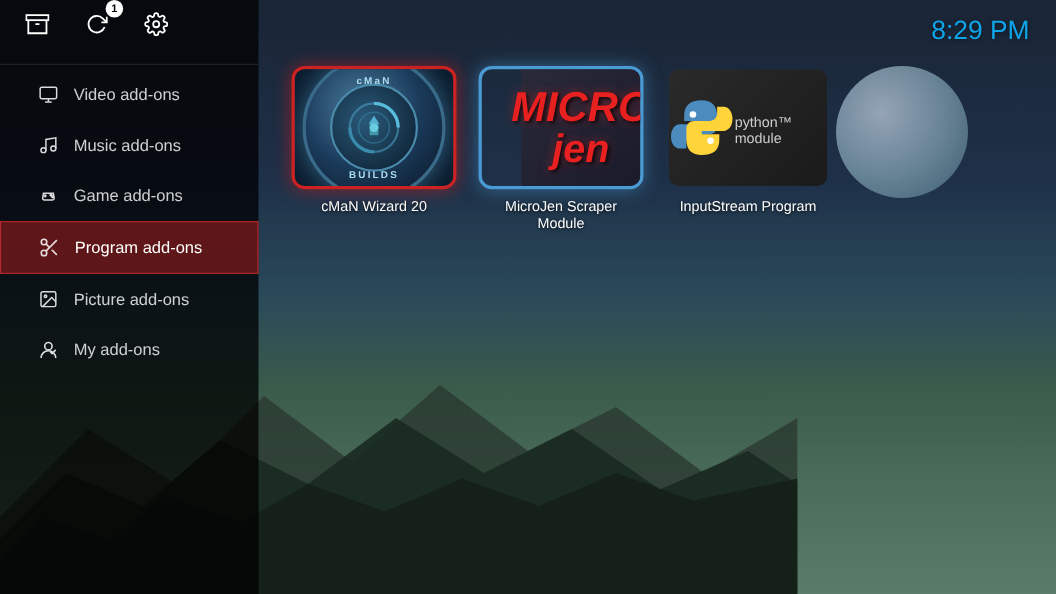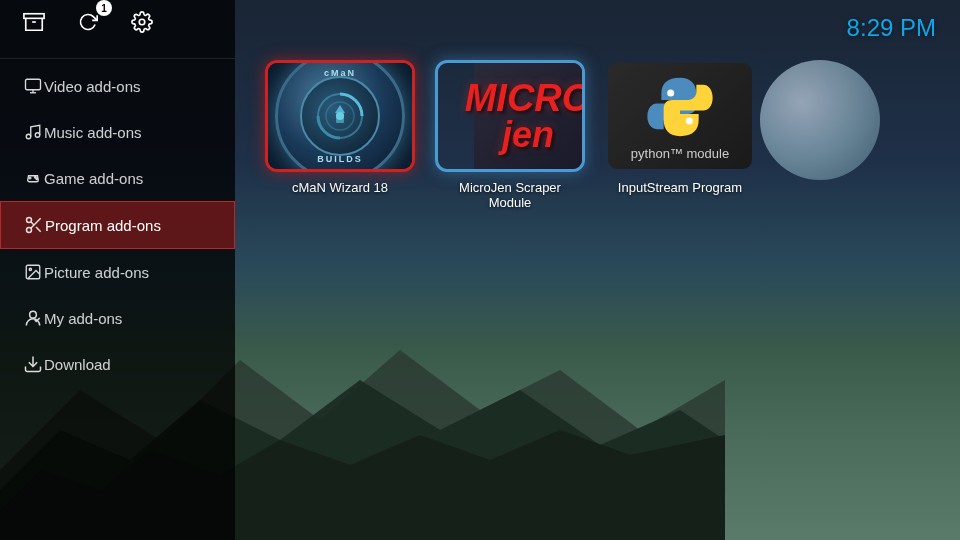--- a/index.html
+++ b/index.html
@@ -111,26 +111,26 @@
 
     .sidebar-divider {
       height: 1px;
       background: rgba(255,255,255,0.1);
       margin: 4px 0;
     }
 
     .nav-item {
       display: flex;
       align-items: center;
-      padding: 12px 22px;
+      padding: 12px 33px;
       cursor: pointer;
       color: rgba(255,255,255,0.8);
       font-size: 15px;
       font-weight: 400;
-      gap: 0;
+      gap: 12px;
       transition: background 0.1s;
     }
 
     .nav-item.active {
       background: rgba(180, 30, 30, 0.5);
       border: 1px solid rgba(220, 50, 50, 0.7);
       color: white;
     }
 
     .nav-icon {
@@ -245,21 +245,21 @@
     }
 
     
     .inputstream-bg {
       background: linear-gradient(135deg, #2a2a2a, #1a1a1a);
       width: 100%;
       height: 100%;
       display: flex;
       align-items: center;
       justify-content: center;
-      flex-direction: column;
+      flex-direction: row;
     }
 
     
     .python-logo {
       width: 70px;
       height: 70px;
     }
 
     .python-module-text {
       font-size: 13px;
@@ -424,30 +424,20 @@
     <div class="nav-icon">
       <svg width="20" height="20" viewBox="0 0 24 24" fill="none" stroke="white" stroke-width="1.8">
         <circle cx="12" cy="8" r="4"></circle>
         <path d="M20 21a8 8 0 1 0-16 0"></path>
         <polyline points="14 14 16 16 20 12"></polyline>
       </svg>
     </div>
     <span>My add-ons</span>
   </div>
 
-  <div class="nav-item">
-    <div class="nav-icon">
-      <svg width="20" height="20" viewBox="0 0 24 24" fill="none" stroke="white" stroke-width="1.8">
-        <path d="M21 15v4a2 2 0 0 1-2 2H5a2 2 0 0 1-2-2v-4"></path>
-        <polyline points="7 10 12 15 17 10"></polyline>
-        <line x1="12" y1="15" x2="12" y2="3"></line>
-      </svg>
-    </div>
-    <span>Download</span>
-  </div>
 </div>
 
 <div class="main">
 
   <div class="addon-card">
     <div class="addon-thumbnail selected">
       <div class="cman-bg">
         <div class="cman-logo-outer" style="position:absolute;top:50%;left:50%;transform:translate(-50%,-50%);">
           <span class="cman-text-top">cMaN</span>
           <div class="cman-inner-circle">
@@ -459,21 +449,21 @@
               <path d="M25 47 A22 22 0 0 1 3 25" stroke="#3a8aac" stroke-width="3" fill="none"></path>
               <polygon points="25,14 30,22 20,22" fill="#5abcdc" opacity="0.9"></polygon>
               <rect x="21" y="22" width="8" height="10" rx="1" fill="#4aaabb" opacity="0.8"></rect>
               <circle cx="25" cy="25" r="4" fill="#6acce0"></circle>
             </svg>
           </div>
           <span class="cman-text-bottom">BUILDS</span>
         </div>
       </div>
     </div>
-    <span class="addon-label">cMaN Wizard 18</span>
+    <span class="addon-label">cMaN Wizard 20</span>
   </div>
 
   <div class="addon-card">
     <div class="addon-thumbnail highlighted">
       <div class="microjen-bg">
         <div class="microjen-text-micro">MICRO</div>
         <div class="microjen-text-jen">jen</div>
       </div>
     </div>
     <span class="addon-label">MicroJen Scraper<br>Module</span>

